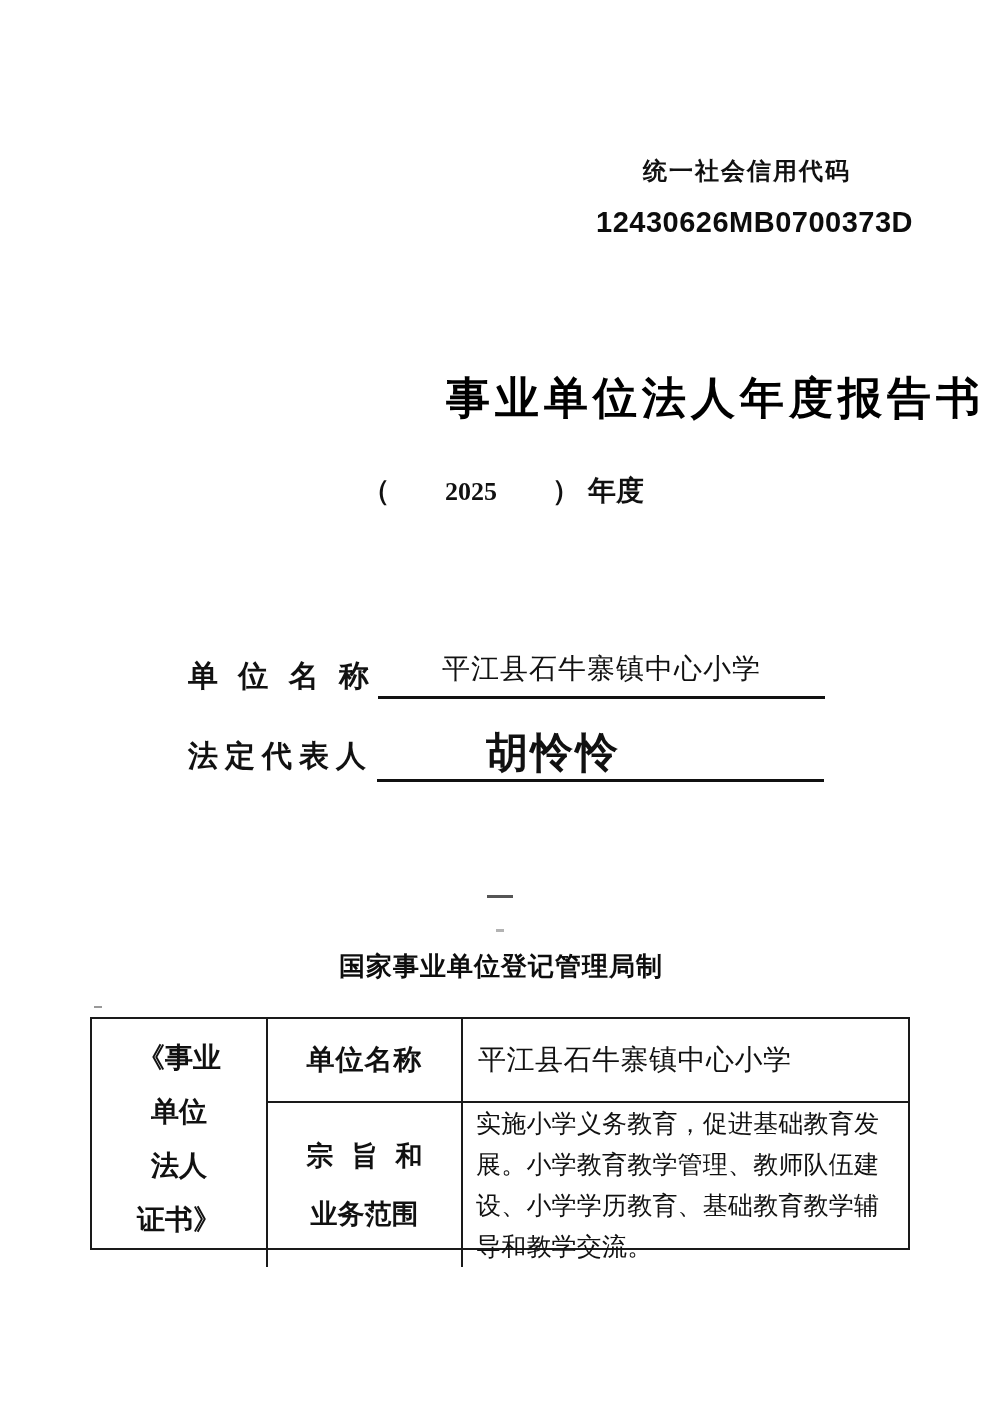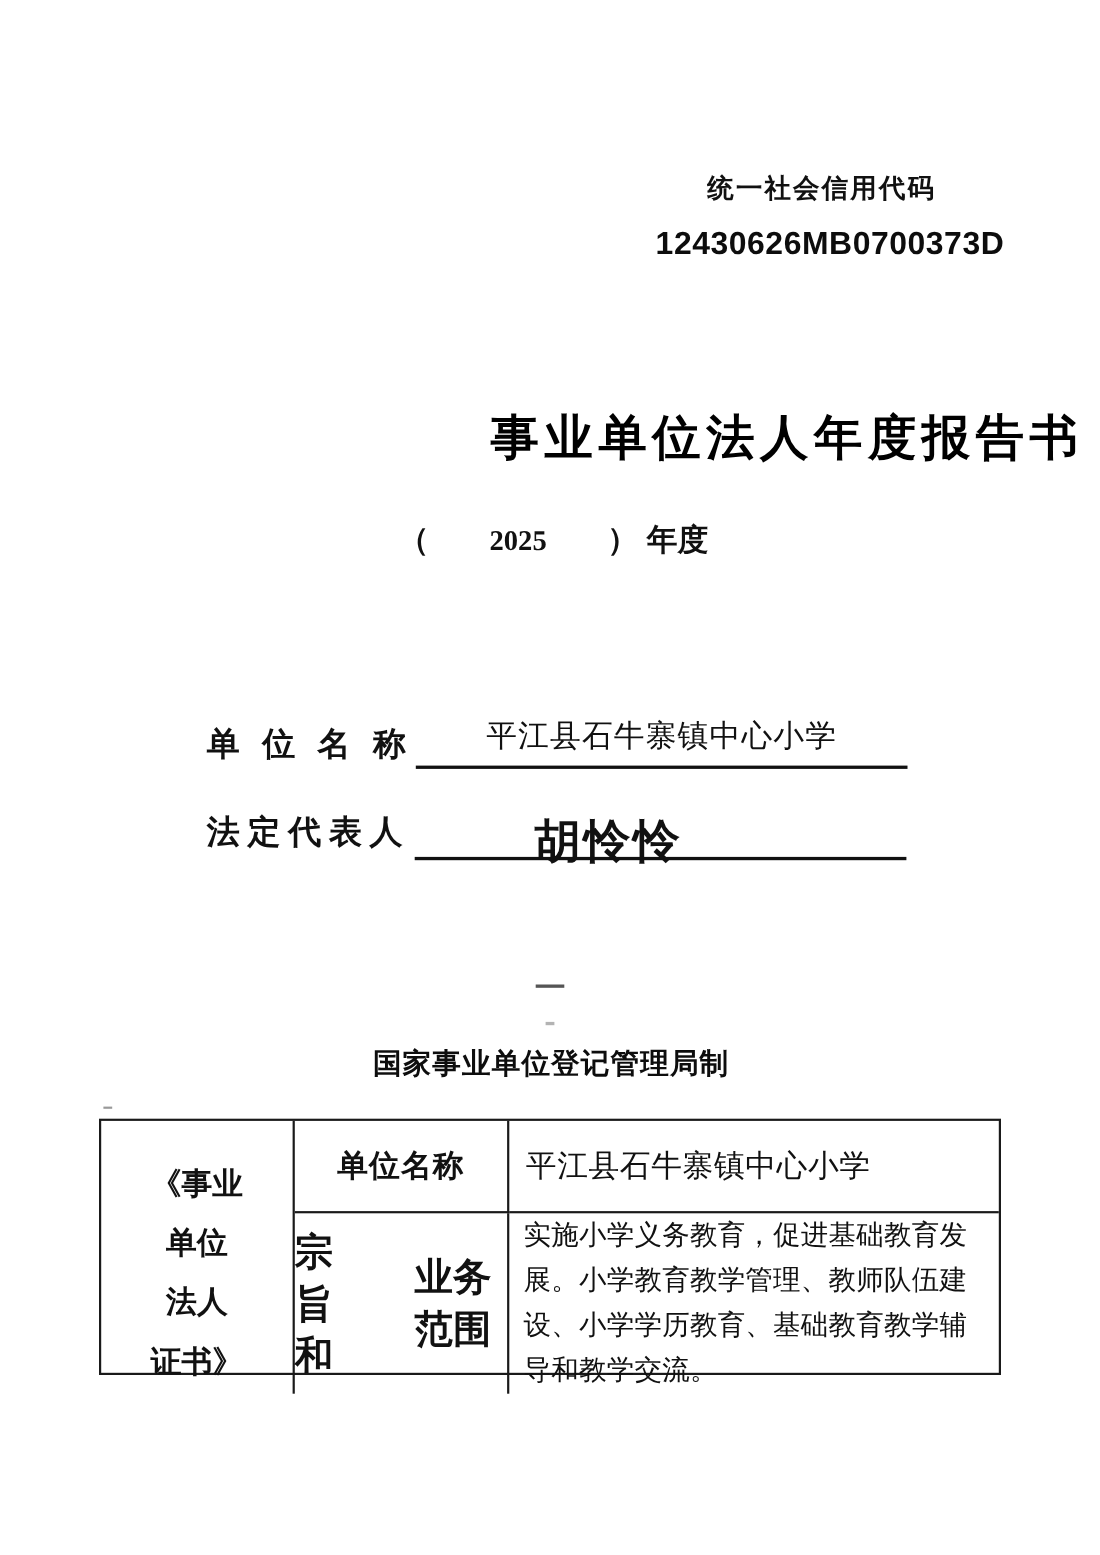--- a/index.html
+++ b/index.html
@@ -68,21 +68,20 @@
     font-family: "Liberation Serif", serif;
     font-size: 28px;
     letter-spacing: 1px;
   }
   .field-value-2 {
     left: 330px; top: 725px; width: 447px;
     text-align: center;
     font-size: 42px;
     font-weight: 600;
     letter-spacing: 3px;
-    margin-top: 12px;
   }
   .underline {
     height: 3px;
     background: #111111;
   }
   .underline-1 { left: 378px; top: 696px; width: 447px; }
   .underline-2 { left: 377px; top: 779px; width: 447px; }
 
   .dash-1 { left: 487px; top: 895px; width: 26px; height: 3px; background: #555555; }
   .dash-2 { left: 496px; top: 929px; width: 8px; height: 3px; background: #b3b3b3; }
@@ -108,46 +107,46 @@
     grid-template-rows: 84px 1fr;
     background: #ffffff;
   }
   .cell { box-sizing: border-box; }
   .side-cell {
     grid-row: 1 / span 2;
     border-right: 2px solid #1a1a1a;
     text-align: center;
     font-weight: bold;
     font-size: 28px;
-    padding-top: 30px;
+    padding-top: 12px;
   }
   .side-cell div { line-height: 54px; }
   .cell-r1-label {
     border-right: 2px solid #1a1a1a;
     border-bottom: 2px solid #1a1a1a;
     display: flex; align-items: center; justify-content: center;
     font-weight: bold;
     font-size: 28px;
     letter-spacing: 1px;
   }
   .cell-r1-value {
     border-bottom: 2px solid #1a1a1a;
     display: flex; align-items: center;
     padding-left: 15px;
     font-family: "Liberation Serif", serif;
     font-size: 28px;
     letter-spacing: 0.5px;
   }
   .cell-r2-label {
     border-right: 2px solid #1a1a1a;
-    display: flex; flex-direction: row;
+    display: flex; flex-direction: column;
     align-items: center; justify-content: center;
     gap: 22px;
     font-weight: bold;
-    font-size: 35px;
+    font-size: 27px;
   }
   .cell-r2-label .l1 { word-spacing: 10px; }
   .cell-r2-value {
     display: flex; align-items: center;
     padding: 0 10px 0 13px;
     font-family: "Liberation Serif", serif;
     font-size: 25px;
     line-height: 41px;
     letter-spacing: 0.2px;
   }

